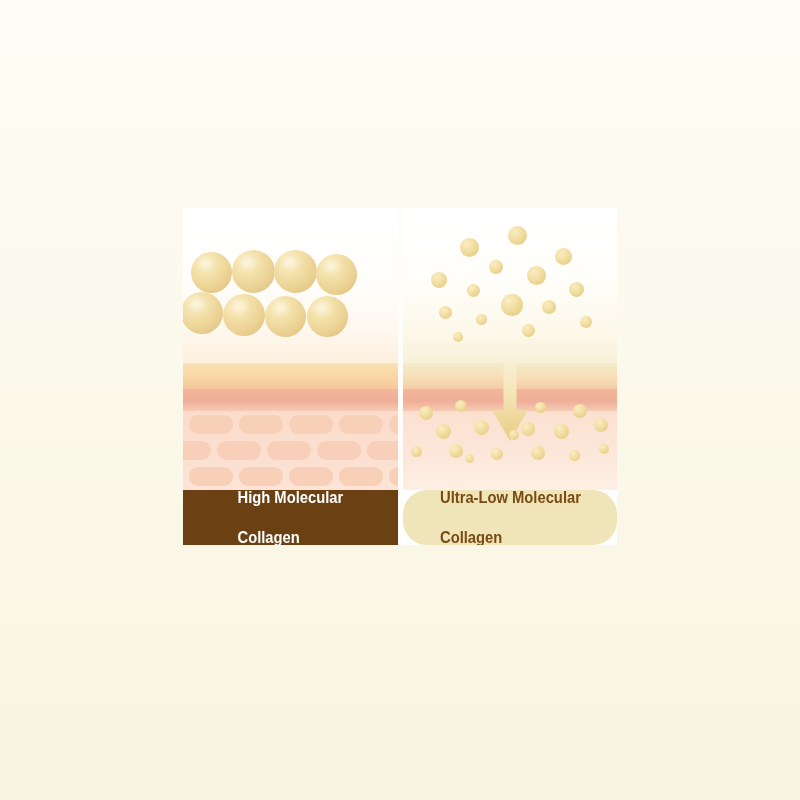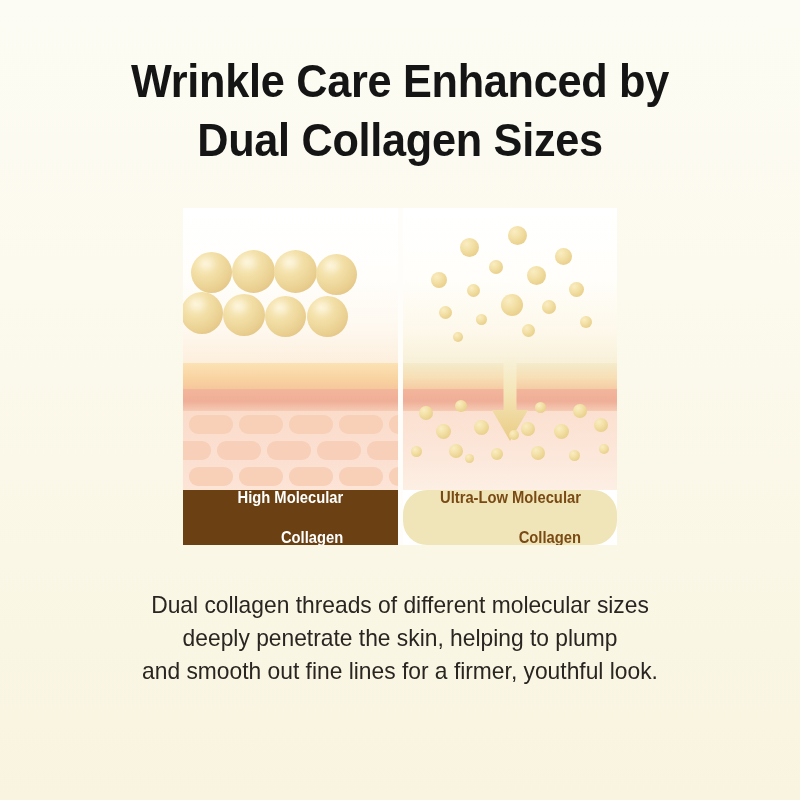--- a/index.html
+++ b/index.html
@@ -119,21 +119,21 @@
   
   .label-bar {
     position: absolute;
     left: 0;
     bottom: 0;
     width: 100%;
     height: 55px;
     display: flex;
     align-items: center;
     justify-content: center;
-    text-align: right;
+    text-align: left;
     box-sizing: border-box;
   }
   .label-bar span {
     display: block;
     font-family: "Liberation Sans Narrow", "Liberation Sans", "DejaVu Sans", sans-serif;
     font-size: 16px;
     line-height: 20px;
     font-weight: 700;
     transform: scaleX(0.96);
   }
@@ -193,24 +193,20 @@
     color: #2A2521;
     transform: scaleX(0.95);
     white-space: nowrap;
   }
 </style>
 </head>
 <body>
 
 <div class="page">
 
-  <div class="title-block">
-    <span class="title-line">Wrinkle Care Enhanced by</span>
-    <span class="title-line">Dual Collagen Sizes</span>
-  </div>
 
   <div class="illustration">
 
     <div class="panel panel-left">
       <div class="air"></div>
       <div class="skin">
         <div class="layer-epi"></div>
         <div class="layer-band"></div>
         <div class="layer-derm"></div>
         <div class="cells" id="cells-left">
@@ -304,19 +300,14 @@
           <div class="particle" style="left: 106px; top: 222px; width: 10px; height: 10px;"></div>
           <div class="particle" style="left: 62px; top: 246px; width: 9px; height: 9px;"></div>
         </div>
 
       <div class="label-bar bar-light">
         <span><span>Ultra-Low Molecular</span><br><span>Collagen</span></span>
       </div>
     </div>
   </div>
 
-  <div class="body-copy">
-    <span class="body-line">Dual collagen threads of different molecular sizes</span>
-    <span class="body-line">deeply penetrate the skin, helping to plump</span>
-    <span class="body-line">and smooth out fine lines for a firmer, youthful look.</span>
-  </div>
 
 </div>
 
 </body></html>

